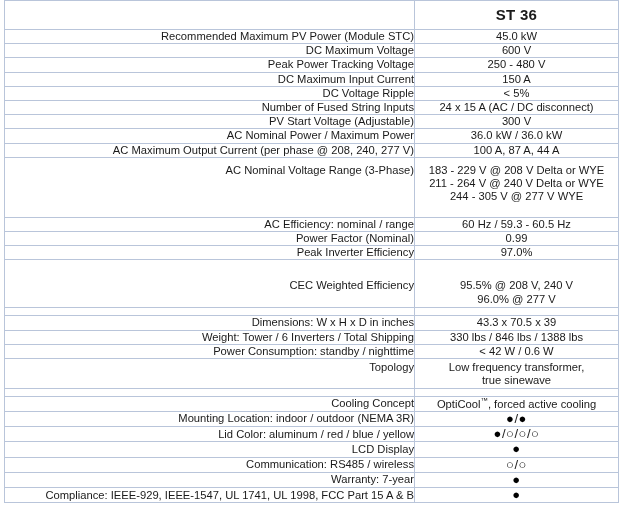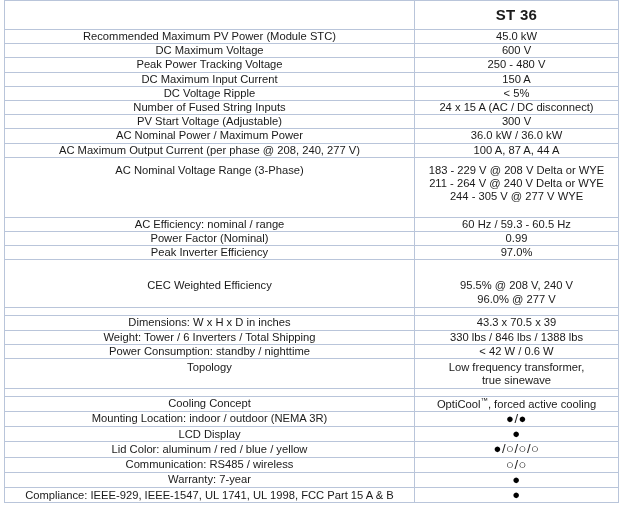--- a/index.html
+++ b/index.html
@@ -39,21 +39,21 @@
     border-top: 1.6px solid #b9c5da;
     border-bottom: 1.6px solid #b9c5da;
     padding: 0;
     vertical-align: middle;
   }
 
   td.label-cell, th.label-cell {
     border-left: 1.6px solid #b9c5da;
     border-right: 1.6px solid #b9c5da;
     padding: 0.5px 4px 0.5px 18px;
-    text-align: center;
+    text-align: right;
     white-space: nowrap;
     line-height: 13.2px;
     font-weight: normal;
   }
 
   td.value-cell, th.value-cell {
     border-right: 1.6px solid #b9c5da;
     padding: 0.5px 4px;
     text-align: center;
     line-height: 13.2px;
@@ -233,26 +233,26 @@
         </tr>
         <tr class="spec-row">
           <td class="label-cell">Cooling Concept</td>
           <td class="value-cell"><span>OptiCool</span><span class="tm">™</span><span>, forced active cooling</span></td>
         </tr>
         <tr class="spec-row">
           <td class="label-cell">Mounting Location: indoor / outdoor (NEMA 3R)</td>
           <td class="value-cell"><span class="dot-row"><span class="dot-filled">●</span><span>/</span><span class="dot-filled">●</span></span></td>
         </tr>
         <tr class="spec-row">
+          <td class="label-cell">Lid Color: aluminum / red / blue / yellow</td>
+          <td class="value-cell"><span class="dot-row"><span class="dot-filled">●</span><span>/</span><span class="dot-hollow">○</span><span>/</span><span class="dot-hollow">○</span><span>/</span><span class="dot-hollow">○</span></span></td>
+        </tr>
+        <tr class="spec-row">
           <td class="label-cell">LCD Display</td>
           <td class="value-cell"><span class="dot-row"><span class="dot-filled">●</span></span></td>
-        </tr>
-        <tr class="spec-row">
-          <td class="label-cell">Lid Color: aluminum / red / blue / yellow</td>
-          <td class="value-cell"><span class="dot-row"><span class="dot-filled">●</span><span>/</span><span class="dot-hollow">○</span><span>/</span><span class="dot-hollow">○</span><span>/</span><span class="dot-hollow">○</span></span></td>
         </tr>
         <tr class="spec-row">
           <td class="label-cell">Communication: RS485 / wireless</td>
           <td class="value-cell"><span class="dot-row"><span class="dot-hollow">○</span><span>/</span><span class="dot-hollow">○</span></span></td>
         </tr>
         <tr class="spec-row">
           <td class="label-cell">Warranty: 7-year</td>
           <td class="value-cell"><span class="dot-row"><span class="dot-filled">●</span></span></td>
         </tr>
         <tr class="spec-row">

